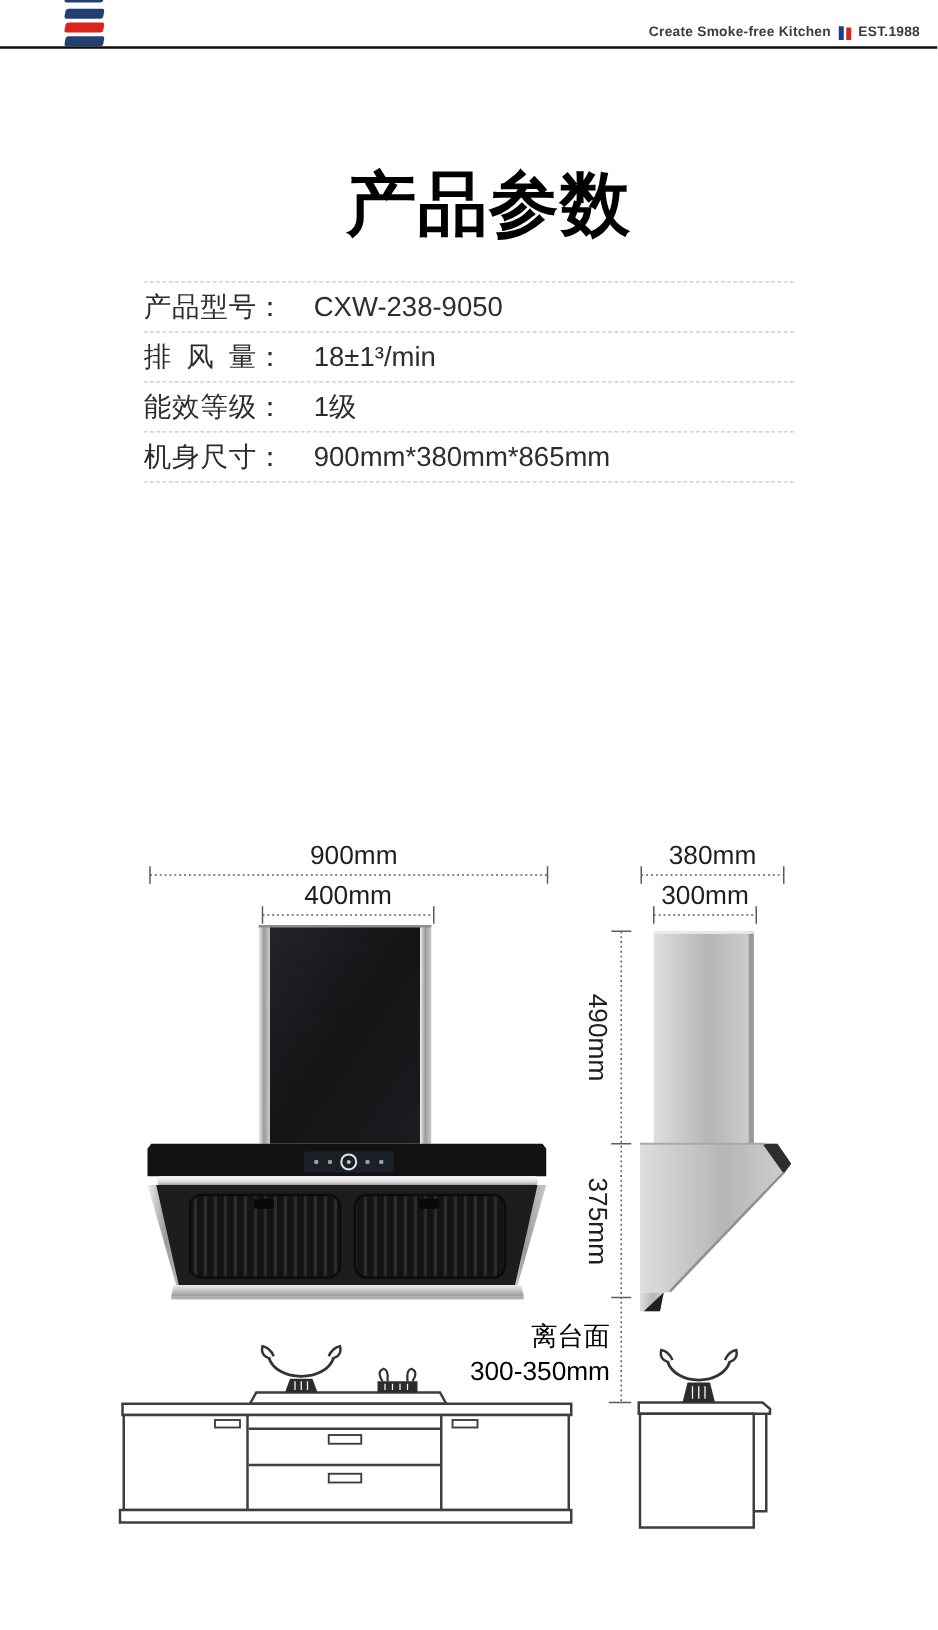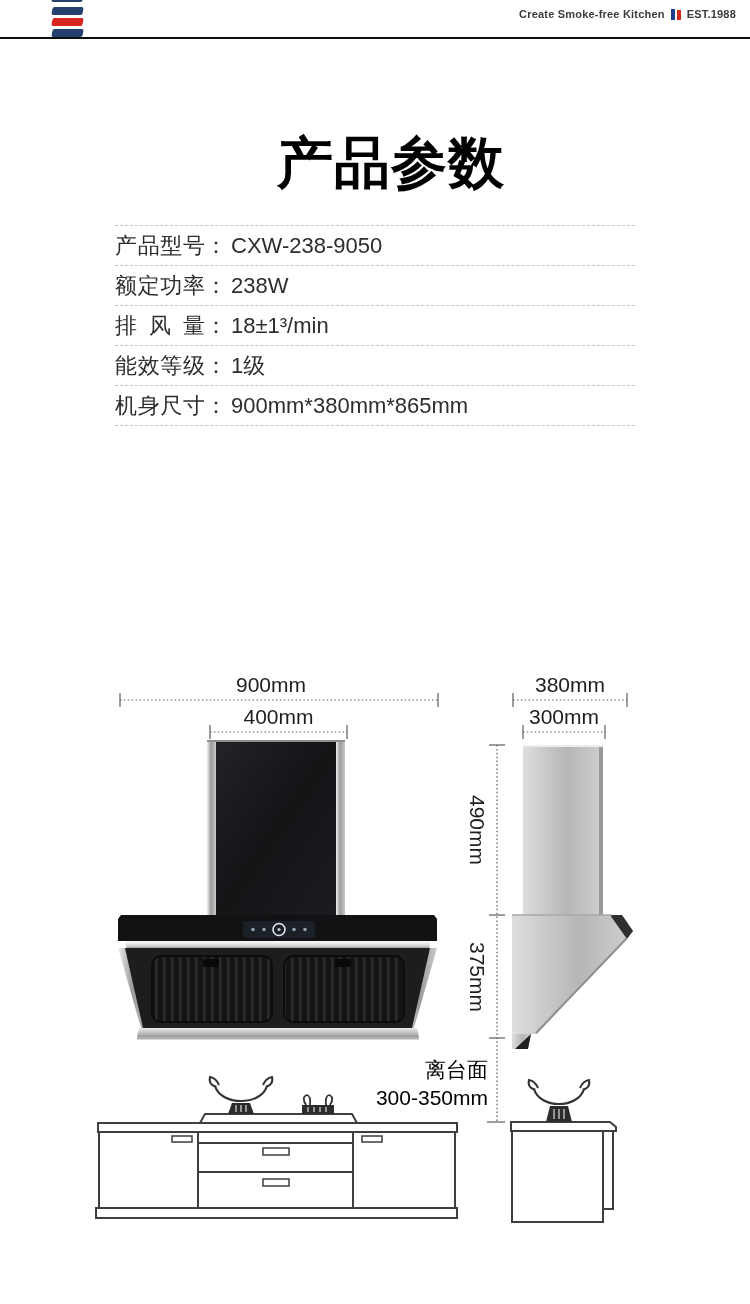--- a/index.html
+++ b/index.html
@@ -6,37 +6,37 @@
   body{width:750px;height:1304px;position:relative;font-family:"Liberation Sans",sans-serif;overflow:hidden;}
 
   
   .header{position:absolute;top:0;left:0;width:750px;height:37px;border-bottom:2px solid #0e0e0e;background:#fff;}
   .logo{position:absolute;left:52px;top:0;width:32px;height:37px;}
   .logo .bar{position:absolute;left:0;width:31px;height:8px;border-radius:2px;transform:skewX(-10deg);}
   .bar-0{top:-6px;height:9px;background:#23406e;}
   .bar-1{top:7px;background:#23406e;}
   .bar-2{top:18px;background:#d8251d;}
   .bar-3{top:29px;background:#23406e;}
-  .tagline{position:absolute;right:14px;top:8px;display:flex;align-items:center;gap:6px;
+  .tagline{position:absolute;right:14px;top:20px;display:flex;align-items:center;gap:6px;
            font-size:11px;font-weight:bold;color:#3c3c3c;letter-spacing:.2px;white-space:nowrap;}
   .flag{display:inline-flex;gap:2px;align-items:flex-end;}
   .flag i{display:block;width:4px;height:11px;}
   .flag .fb{background:#1d3d8f;}
   .flag .fr{background:#d8251d;height:10px;}
 
   
   .page-title{position:absolute;top:126px;left:0;width:750px;text-align:center;
               font-size:56px;font-weight:900;color:#000;letter-spacing:1px;margin-left:16px;}
 
   
   .spec-table{position:absolute;top:225px;left:115px;width:520px;border-top:1px dashed #c6c6c6;}
   .spec-row{height:39px;line-height:39px;border-bottom:1px dashed #c6c6c6;font-size:22px;color:#2d2d2d;white-space:nowrap;}
   .spec-label{display:inline-block;width:90px;text-align:justify;text-align-last:justify;}
   .spec-colon{display:inline-block;}
-  .spec-value{margin-left:4px;}
+  .spec-value{margin-left:24px;}
 
   
   .dim-label{position:absolute;font-size:21px;color:#1e1e1e;text-align:center;line-height:24px;white-space:nowrap;}
   .rot90{transform:rotate(90deg);width:90px;height:24px;}
   .clearance{position:absolute;left:340px;width:148px;text-align:right;font-size:21px;color:#000000;line-height:28px;}
   svg.diagram{position:absolute;top:0;left:0;}
 </style>
 </head>
 <body>
 
@@ -54,21 +54,20 @@
         <i class="fr"></i>
       </span>
     <span>EST.1988</span>
   </div>
 </div>
 
 <div class="page-title">产品参数</div>
 
 <div class="spec-table">
   <div class="spec-row"><span class="spec-label">产品型号</span><span class="spec-colon">：</span><span class="spec-value">CXW-238-9050</span></div>
-  <div class="spec-row"><span class="spec-label">额定功率</span><span class="spec-colon">：</span><span class="spec-value">238W</span></div>
   <div class="spec-row"><span class="spec-label">排风量</span><span class="spec-colon">：</span><span class="spec-value">18±1³/min</span></div>
   <div class="spec-row"><span class="spec-label">能效等级</span><span class="spec-colon">：</span><span class="spec-value">1级</span></div>
   <div class="spec-row"><span class="spec-label">机身尺寸</span><span class="spec-colon">：</span><span class="spec-value">900mm*380mm*865mm</span></div>
 </div>
 
 <svg class="diagram" width="750" height="1304" viewBox="0 0 750 1304" xmlns="http://www.w3.org/2000/svg">
   <defs>
     <linearGradient id="railV" x1="0" y1="0" x2="1" y2="0">
       <stop offset="0" stop-color="#f0f0f0"></stop>
         <stop offset="0.45" stop-color="#9b9b9b"></stop>
@@ -200,20 +199,20 @@
     <path d="M536,1090 q-9,-2 -7,-10 q6,1 9,8" fill="#fff" stroke="#333" stroke-width="2"></path>
     <path d="M582,1090 q9,-2 7,-10 q-6,1 -9,8" fill="#fff" stroke="#333" stroke-width="2"></path>
     <path d="M534,1089 C540,1109 578,1109 584,1089" fill="#ffffff" stroke="#333" stroke-width="2.2"></path>
     <polygon points="550,1106 568,1106 572,1122 546,1122" fill="#2c2c2c"></polygon>
     <line x1="554" y1="1109" x2="554" y2="1119" stroke="#fff" stroke-width="1"></line>
     <line x1="559" y1="1109" x2="559" y2="1119" stroke="#fff" stroke-width="1"></line>
     <line x1="564" y1="1109" x2="564" y2="1119" stroke="#fff" stroke-width="1"></line>
   </g>
 </svg>
 
-<div class="dim-label" style="left:112px;top:673px;width:318px;">900mm</div>
+<div class="dim-label" style="left:124px;top:673px;width:318px;">900mm</div>
 <div class="dim-label" style="left:210px;top:705px;width:137px;">400mm</div>
 <div class="dim-label" style="left:513px;top:673px;width:114px;">380mm</div>
 <div class="dim-label" style="left:523px;top:705px;width:82px;">300mm</div>
 <div class="dim-label rot90" style="left:432px;top:818px;">490mm</div>
 <div class="dim-label rot90" style="left:432px;top:965px;">375mm</div>
 <div class="clearance" style="top:1056px;">离台面</div>
 <div class="clearance" style="top:1084px;">300-350mm</div>
 
 </body></html>

